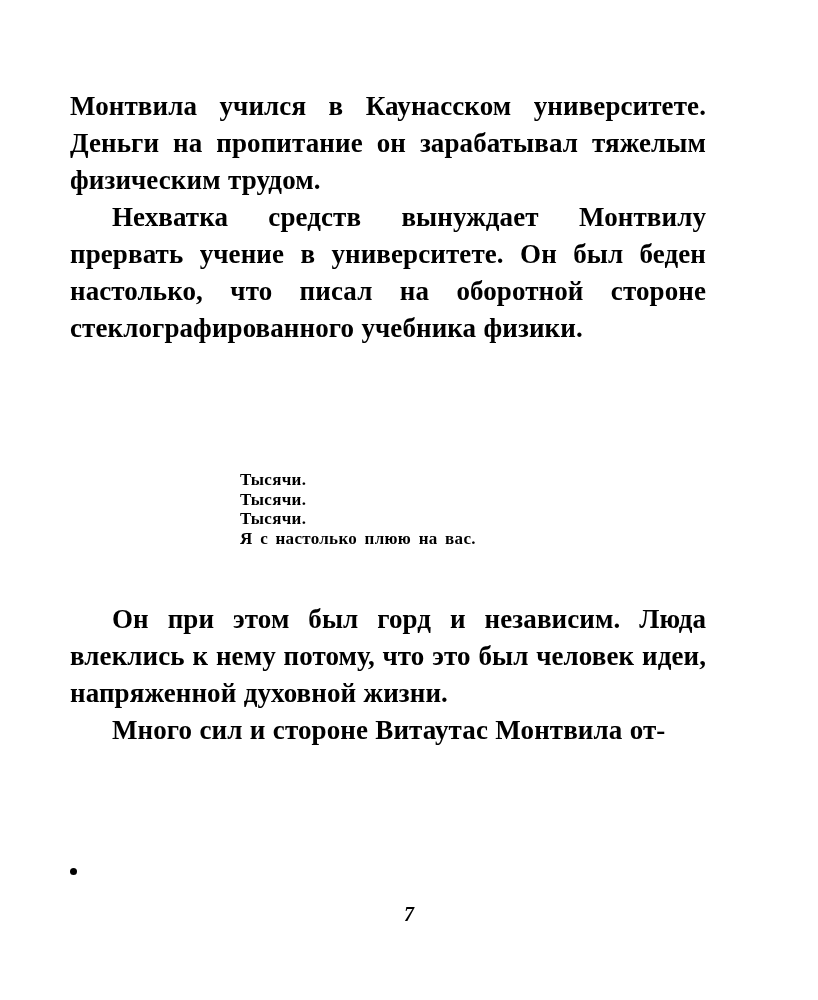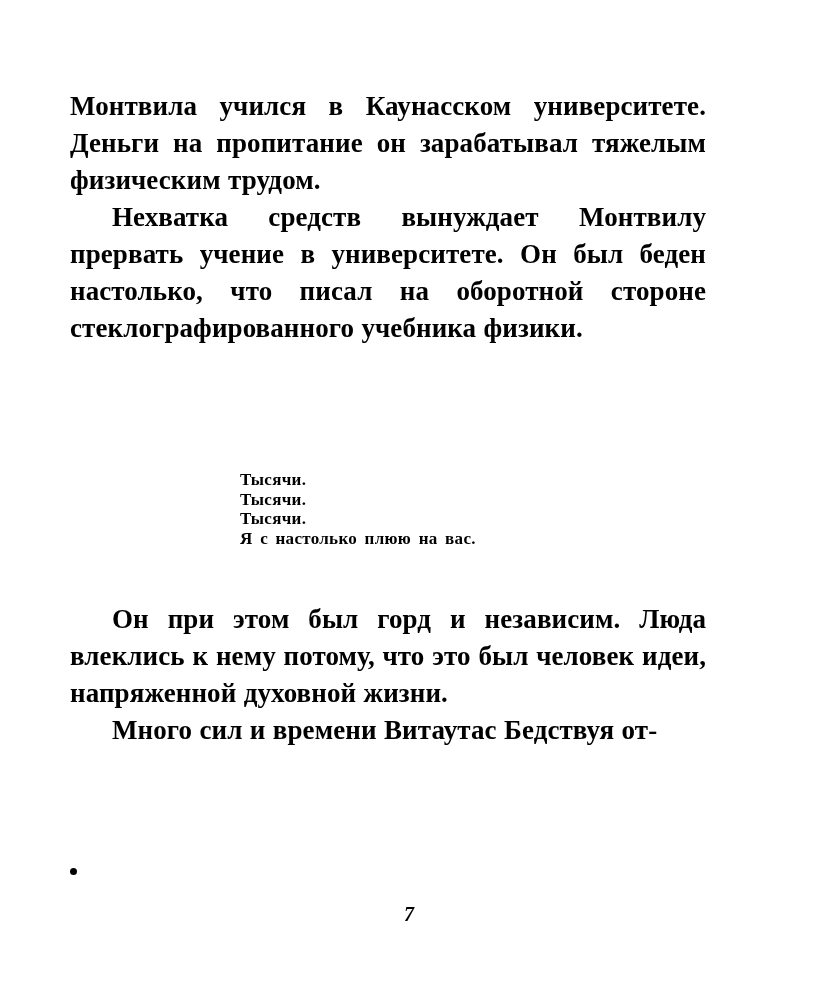--- a/index.html
+++ b/index.html
@@ -94,20 +94,20 @@
     <li>Тысячи.</li>
     <li>Тысячи.</li>
     <li>Тысячи.</li>
     <li class="spaced">Я с настолько плюю на вас.</li>
   </ul>
 
   <div class="text-block" style="top: 585px; margin-top: 16px;">
     <p class="para">Он при этом был горд и независим. Люда влеклись к нему потому, что это был человек идеи, напряженной духовной жизни.</p>
 
 
-    <p class="para">Много сил и времени Витаутас Бедствуя от-</p>
+    <p class="para">Много сил и стороне Витаутас Монтвила от-</p>
   </div>
 
   <div class="stray-dot"></div>
 
   <div class="page-number">7</div>
 
 </div>
 
 </body></html>

